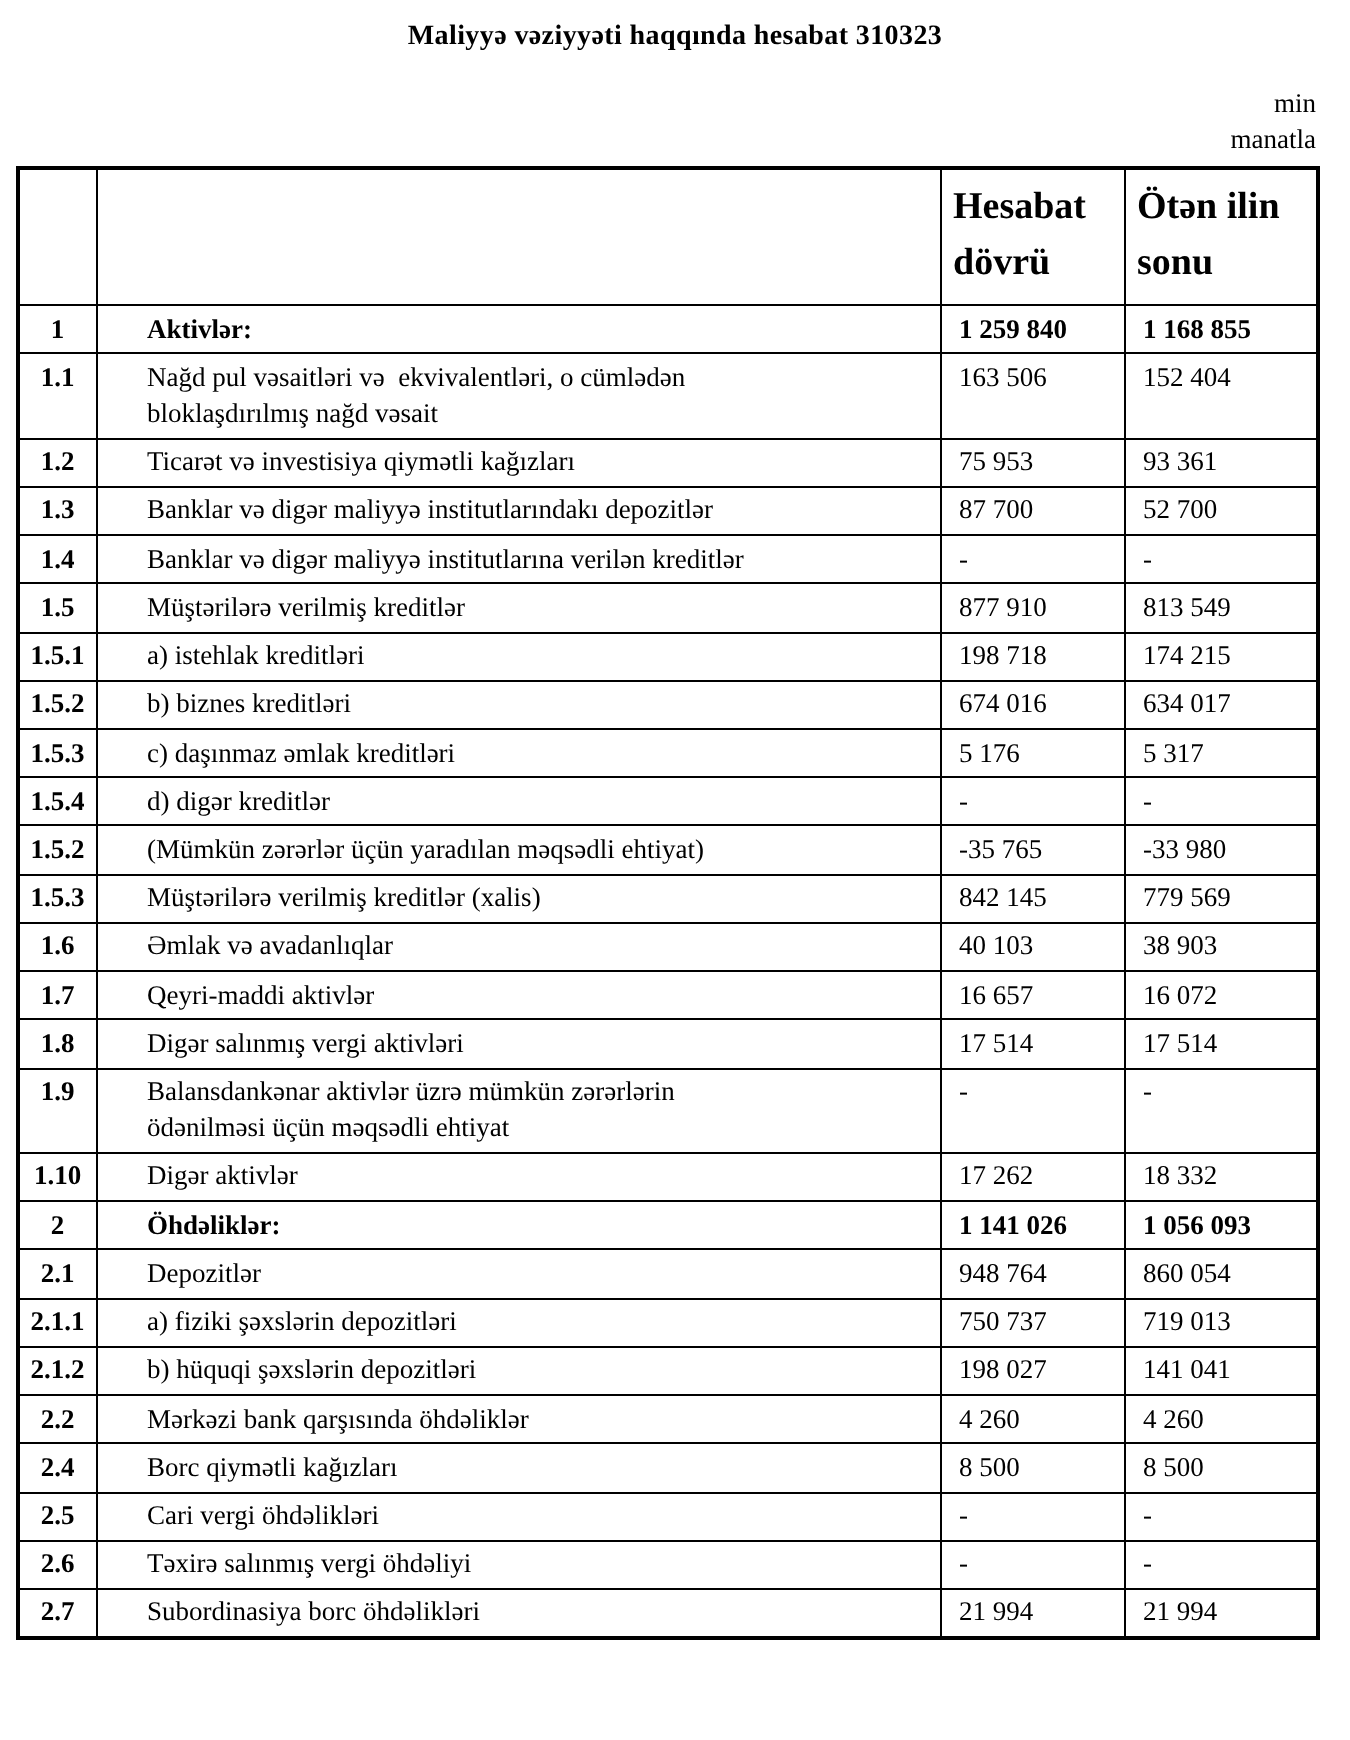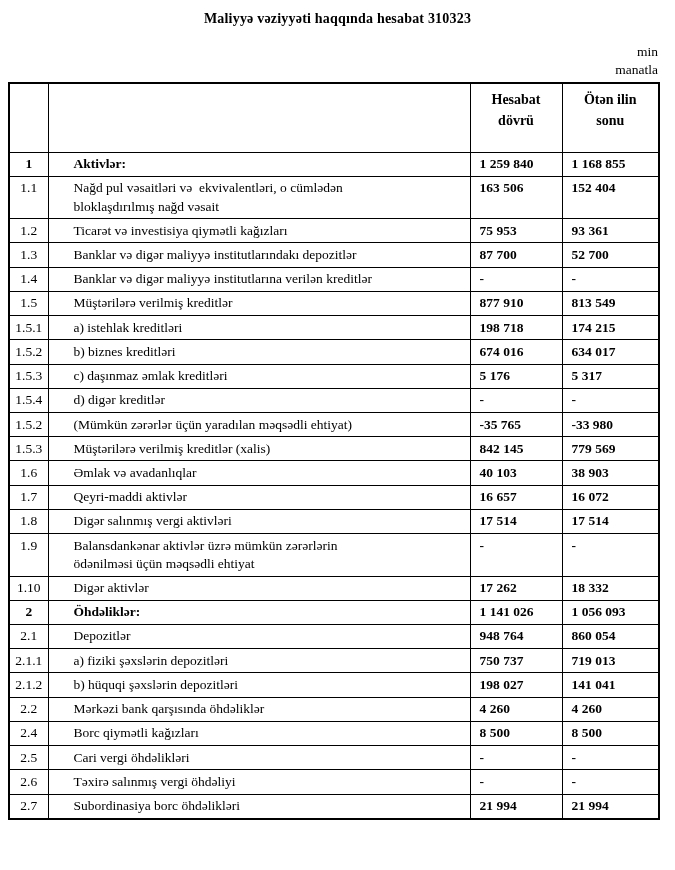--- a/index.html
+++ b/index.html
@@ -45,34 +45,34 @@
   .cell {
     border: 1.5px solid #000;
     vertical-align: top;
     font-size: 13.5px;
     line-height: 1.35;
     padding: 2.5px 6px;
     white-space: pre-wrap;
   }
   .header-row .cell { height: 69px; }
   .col-header {
+    text-align: left;
+    font-weight: bold;
+    font-size: 19px;
+    padding-top: 5px;
+    line-height: 1.5;
+  }
+  .cell-no {
     text-align: center;
     font-weight: bold;
-    font-size: 14px;
-    padding-top: 5px;
-    line-height: 1.5;
-  }
-  .cell-no {
-    text-align: center;
-    font-weight: normal;
     padding-left: 2px;
     padding-right: 2px;
   }
   .cell-label { padding-left: 25px; }
-  .cell-val   { padding-left: 9px; font-weight: bold; }
+  .cell-val   { padding-left: 9px; }
   .bold-row .cell { font-weight: bold; }
 </style>
 </head>
 <body>
 
 <div class="page">
 
   <div class="title">Maliyyə vəziyyəti haqqında hesabat 310323</div>
 
   <div class="unit-note-wrap">

